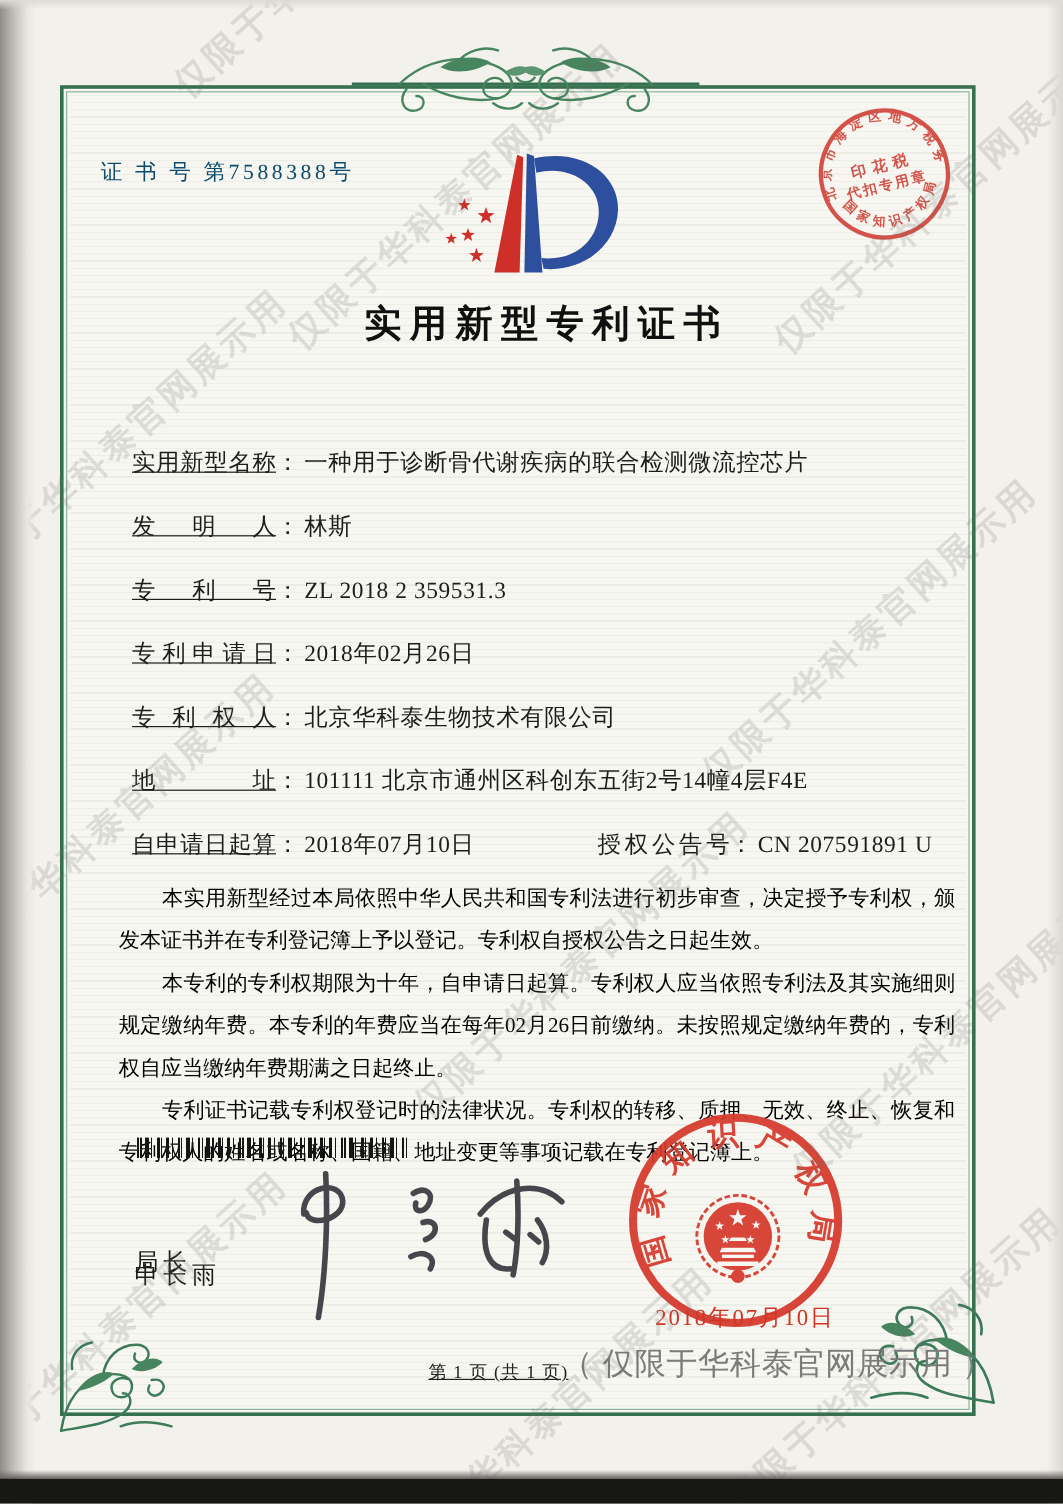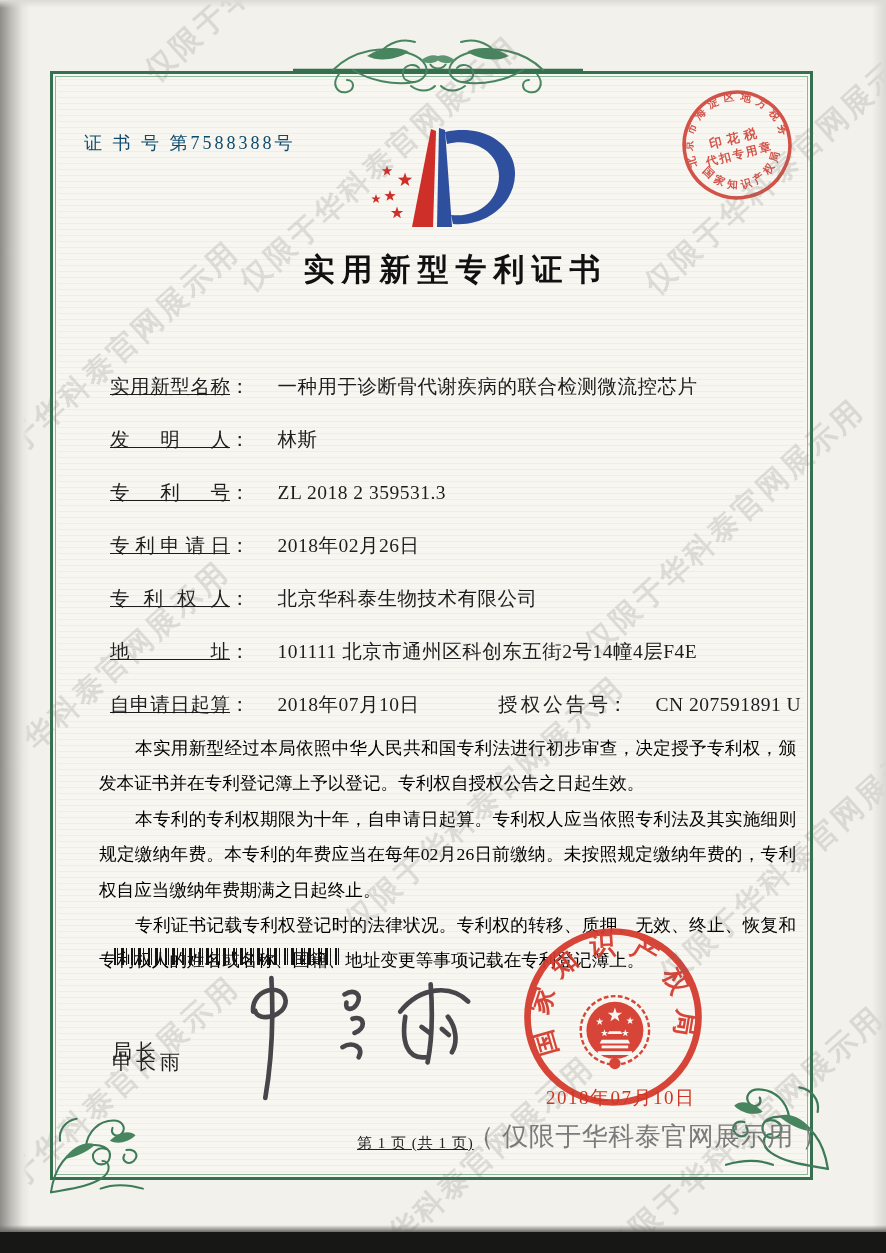--- a/index.html
+++ b/index.html
@@ -37,21 +37,21 @@
   .logo{position:absolute;left:353px;top:124px;width:168px;height:110px;z-index:4;}
 
   .title{position:absolute;left:50px;top:249px;width:757px;margin:0;text-align:center;
     font-size:31px;font-weight:700;letter-spacing:7px;color:#101010;z-index:4;padding-left:27px;}
 
   .fields{position:absolute;left:110px;top:373px;width:660px;font-size:19.5px;z-index:4;}
   .frow{margin-bottom:26px;line-height:27px;position:relative;white-space:nowrap;}
   .flabel{display:inline-block;width:120px;text-align:justify;text-align-last:justify;vertical-align:top;text-decoration:underline;}
   .flabel-grant{display:inline-block;width:110px;text-align:justify;text-align-last:justify;vertical-align:top;}
   .fcolon{display:inline-block;margin-right:4px;}
-  .fvalue{letter-spacing:0.5px;margin-left:24px;}
+  .fvalue{letter-spacing:0.5px;}
   .grant-part{position:absolute;left:388px;top:0;}
 
   .paras{position:absolute;left:99px;top:731px;width:697px;z-index:4;}
   .paras p{margin:0;font-size:17.6px;line-height:35.4px;text-align:justify;text-indent:2.05em;color:#000000;}
 
   .barcode{position:absolute;left:114px;top:948px;width:226px;height:17px;z-index:4;
     background:
       repeating-linear-gradient(90deg,#151515 0 2px,rgba(0,0,0,0) 2px 3px,#151515 3px 4px,rgba(0,0,0,0) 4px 7px,#151515 7px 10px,rgba(0,0,0,0) 10px 12px,#151515 12px 13px,rgba(0,0,0,0) 13px 17px);}
 
   .officer-title{position:absolute;left:112px;top:1014px;font-size:20px;letter-spacing:4px;z-index:4;margin-top:24px;}

